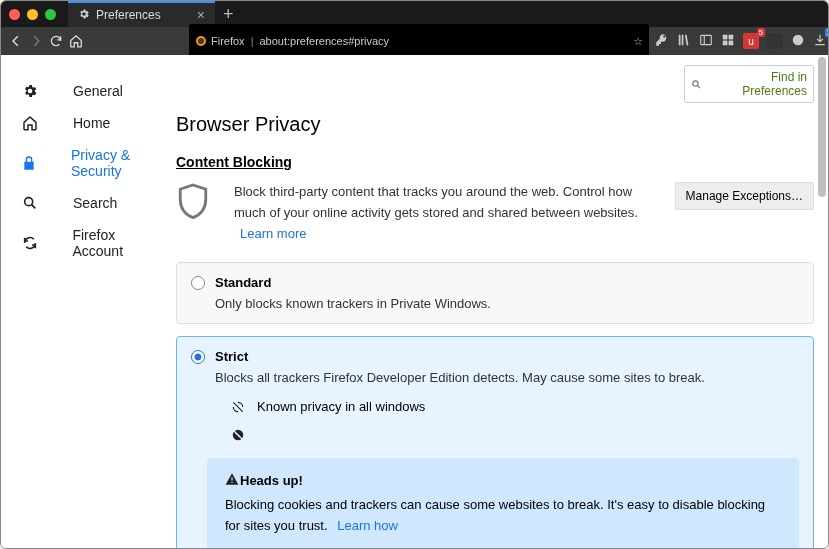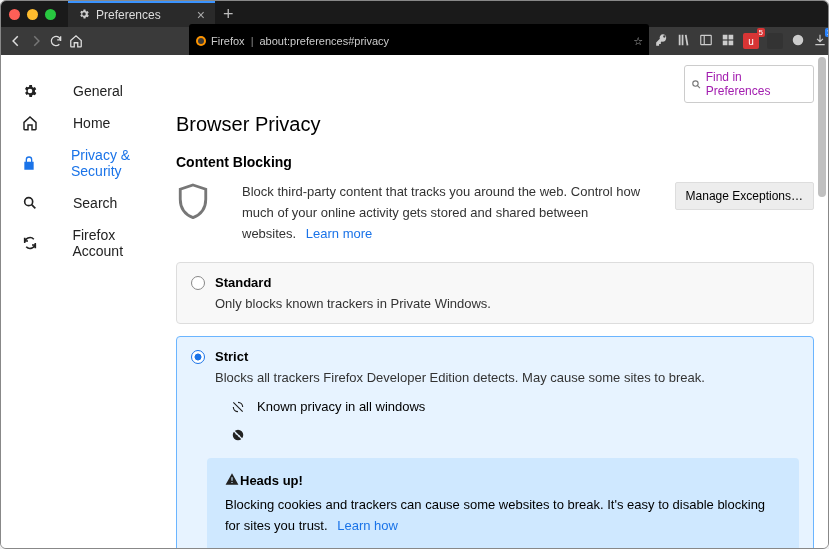--- a/index.html
+++ b/index.html
@@ -102,27 +102,27 @@
   }
   .main::-webkit-scrollbar { width: 10px; }
   .main::-webkit-scrollbar-thumb { background:#ccc; border-radius: 5px; }
   .searchbox-row {
     display: flex; justify-content: flex-end;
     margin: 10px 0 4px;
   }
   .searchbox {
     border: 1px solid #ccc; border-radius: 3px;
     padding: 4px 6px; display: flex; align-items: center;
-    width: 130px; font-size: 12px; color: #a21caf;
+    width: 130px; font-size: 12px; color: #4d7c0f; text-align: right;
   }
   .searchbox svg { margin-right: 4px; }
   h1.page-title { font-size: 20px; font-weight: 500; margin: 10px 0 18px; }
-  h2.section-title { font-size: 14px; font-weight: 700; margin: 8px 0 12px; }
+  h2.section-title { font-size: 14px; font-weight: 700; margin: 8px 0 12px; text-decoration: underline; }
   .content-blocking-intro {
-    display: flex; align-items: flex-start; gap: 32px; margin-bottom: 18px;
+    display: flex; align-items: flex-start; gap: 24px; margin-bottom: 18px;
   }
   .content-blocking-intro .text {
     flex: 1; font-size: 13px; line-height: 1.6; color: #333;
   }
   .content-blocking-intro .text a { color: #1a73e8; text-decoration: none; margin-left: 6px; cursor:pointer; }
   .manage-btn {
     background: #ededed; border: 1px solid #ddd;
     padding: 6px 10px; font-size: 12px; cursor: pointer;
     border-radius: 2px;
   }

